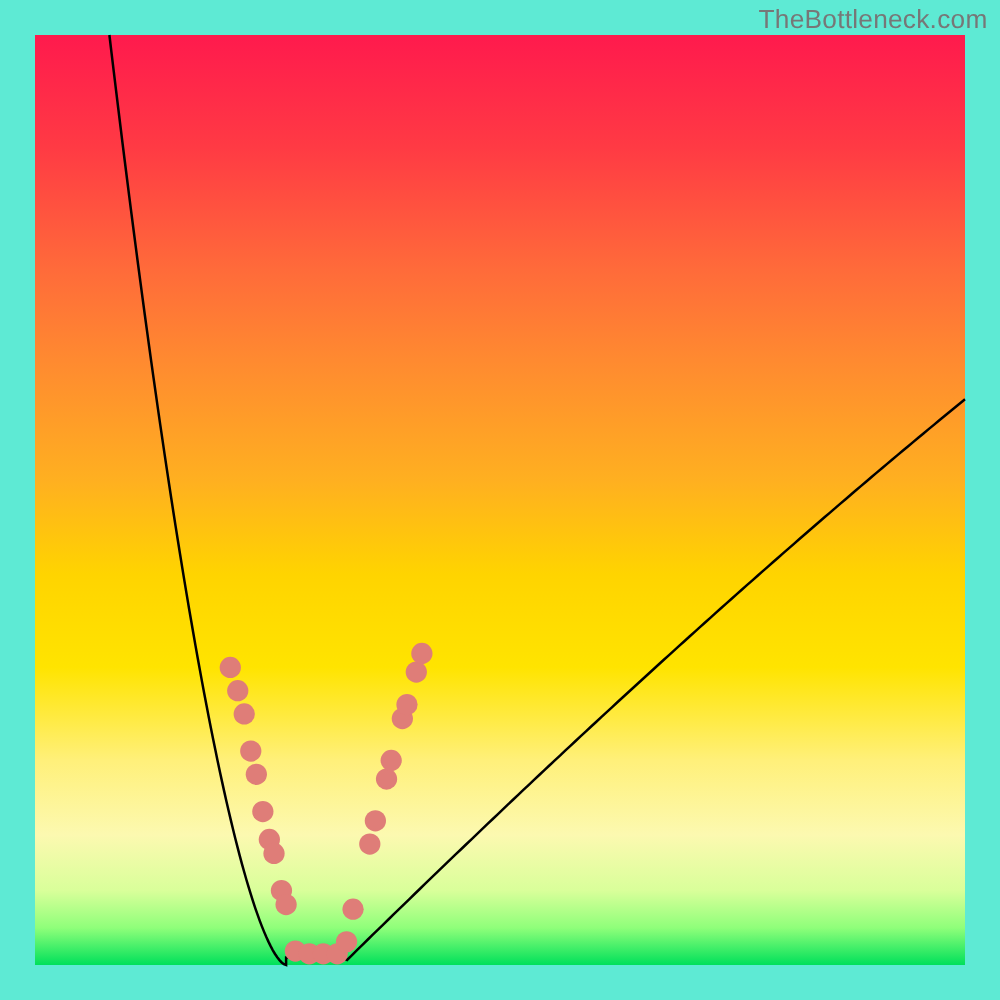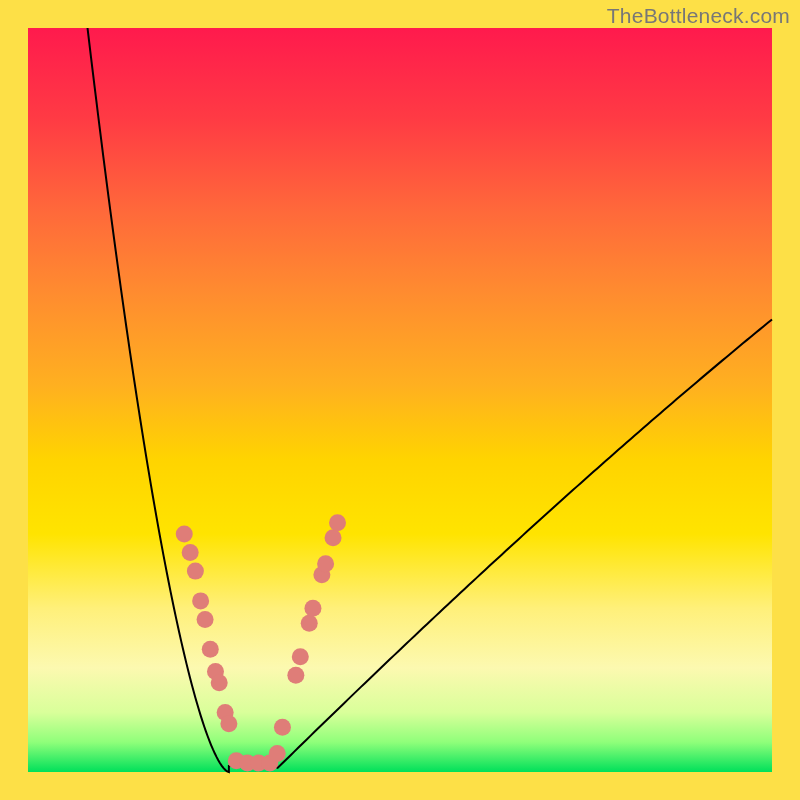--- a/index.html
+++ b/index.html
@@ -10,21 +10,21 @@
     background: #000;
     overflow: hidden;
     font-family: Arial, Helvetica, sans-serif;
   }
   .frame {
     position: absolute;
     left: 0;
     top: 0;
     width: 800px;
     height: 800px;
-    background: #fde047;
+    background: #5eead4;
   }
   .plot-area {
     position: absolute;
     left: 28px;
     top: 28px;
     width: 744px;
     height: 744px;
     background: linear-gradient(to bottom,
       #ff1a4d 0%,
       #ff3a44 12%,

